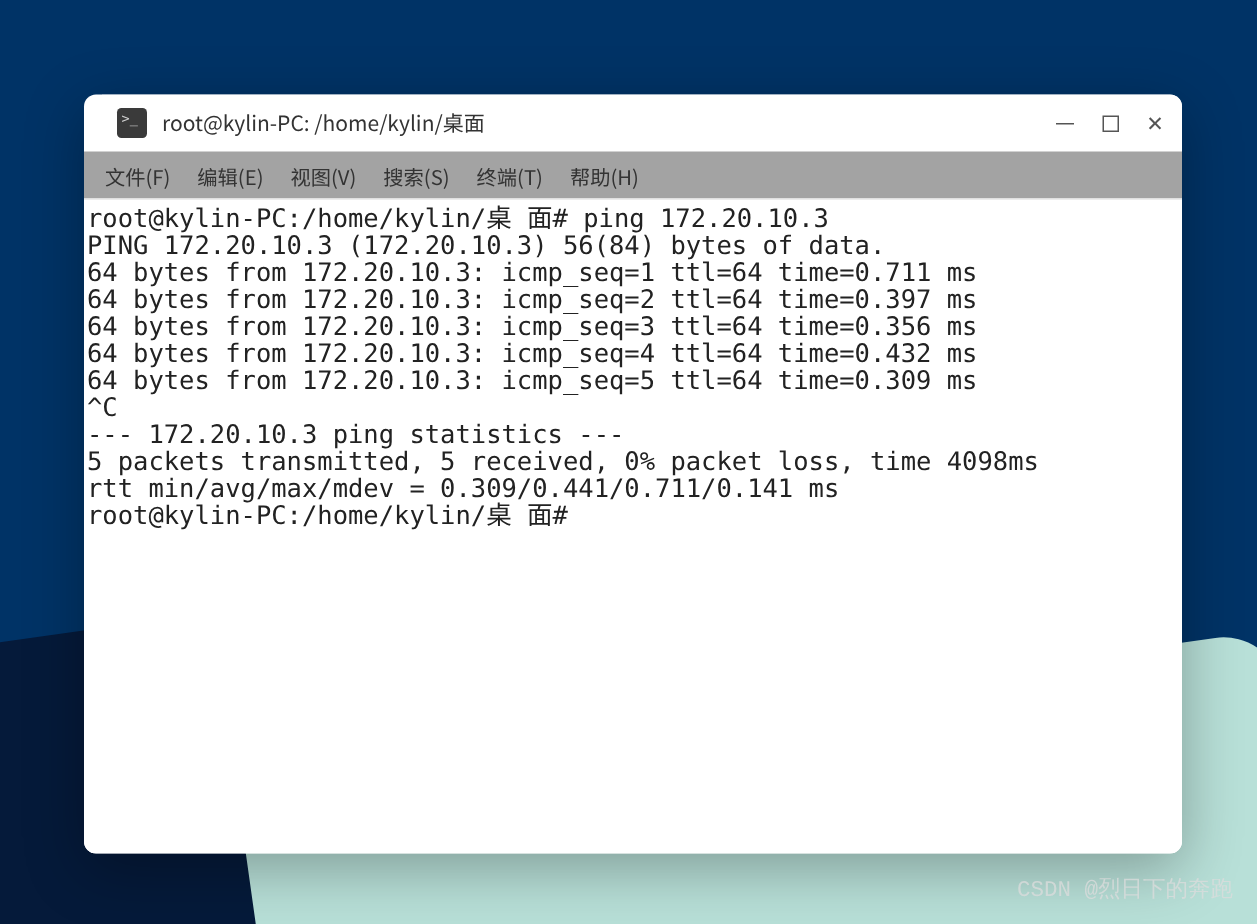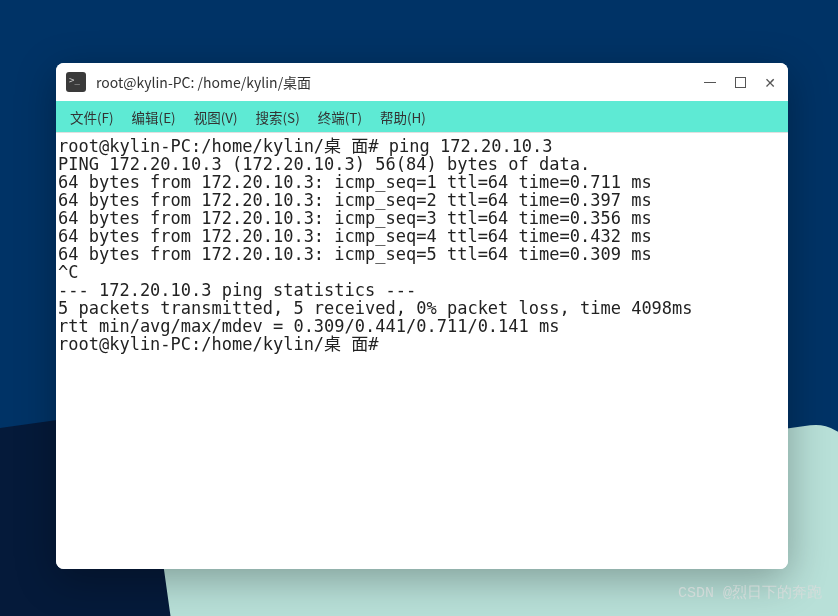--- a/index.html
+++ b/index.html
@@ -43,20 +43,21 @@
       display: flex;
       flex-direction: column;
       overflow: hidden;
     }
     .titlebar {
       height: 38px;
       display: flex;
       align-items: center;
       padding: 0 10px;
       background: #ffffff;
+      margin-left: 12px;
     }
     .titlebar-icon {
       width: 20px;
       height: 20px;
       background: #3a3a3a;
       border-radius: 3px;
       margin-right: 10px;
       position: relative;
     }
     .titlebar-icon::after {
@@ -88,21 +89,21 @@
       color: #555;
     }
     .minimize-icon { width: 12px; height: 1px; background: #555; }
     .maximize-icon { width: 11px; height: 11px; border: 1px solid #555; }
     .close-icon { font-size: 14px; line-height: 1; }
     .menubar {
       height: 32px;
       display: flex;
       align-items: center;
       padding: 0 6px;
-      background: #5eead4;
+      background: #a3a3a3;
       border-bottom: 1px solid #e0e0e0;
       gap: 2px;
     }
     .menu-item {
       padding: 4px 8px;
       font-size: 13.5px;
       color: #333;
       cursor: pointer;
     }
     .terminal-body {

